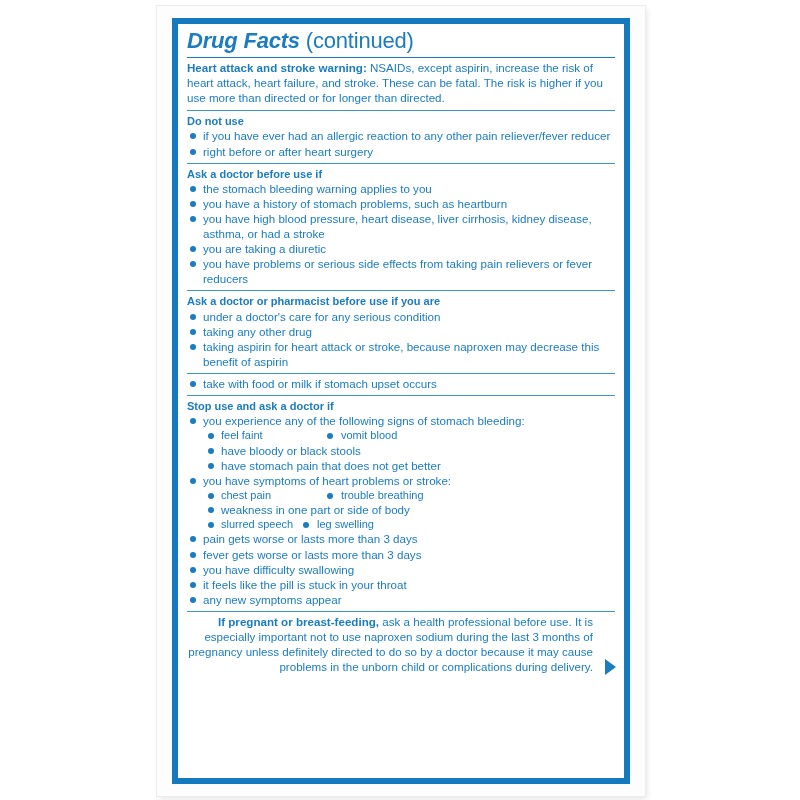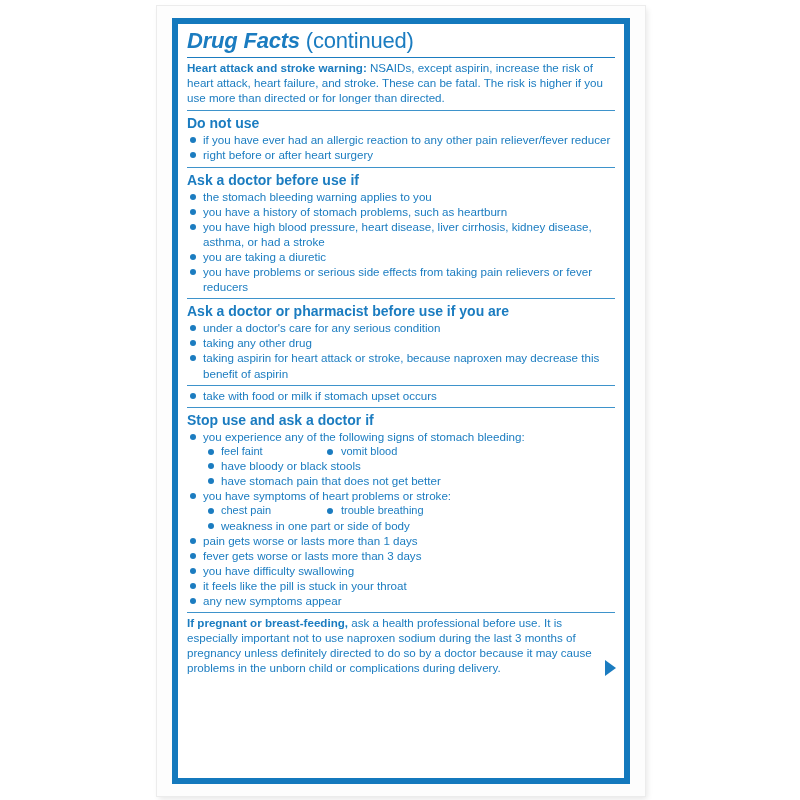--- a/index.html
+++ b/index.html
@@ -85,21 +85,21 @@
     height: 1px;
     background: #3E93CB;
     margin: 3px 0 2px 0;
   }
 
   
   .section {
     padding: 0 0 1px 0;
   }
   .sec-heading {
-    font-size: 14px;
+    font-size: 11px;
     font-weight: bold;
     color: #1B7CC0;
     line-height: 1.30;
     padding: 1px 0 0 0;
   }
   .para {
     font-size: 11.6px;
     line-height: 1.30;
     color: #1B7CC0;
     padding: 0 0 1px 0;
@@ -194,20 +194,21 @@
     right: -1px;
     bottom: 1px;
     width: 0;
     height: 0;
     border-top: 8px solid transparent;
     border-bottom: 8px solid transparent;
     border-left: 11px solid #1B7CC0;
   }
   .closing-text {
     padding-right: 22px;
+    text-align: right;
   }
 </style>
 </head>
 <body>
 
 <div id="label-page">
 
   <div id="paper-card"></div>
 
   <div id="drug-facts-panel">
@@ -288,23 +289,26 @@
         </ul>
 
         <div class="two-col">
           <span class="col-a">chest pain</span><span class="col-b">trouble breathing</span>
         </div>
 
         <ul class="blist sub">
           <li>weakness in one part or side of body</li>
         </ul>
 
-
-        <ul class="blist">
-          <li>pain gets worse or lasts more than 1 days</li>
+        <div class="two-col tight">
+          <span class="col-a">slurred speech</span><span class="col-b">leg swelling</span>
+        </div>
+
+        <ul class="blist">
+          <li>pain gets worse or lasts more than 3 days</li>
           <li>fever gets worse or lasts more than 3 days</li>
           <li>you have difficulty swallowing</li>
           <li>it feels like the pill is stuck in your throat</li>
           <li>any new symptoms appear</li>
         </ul>
       </div>
 
       <div class="rule-thin"></div>
 
       <div class="section closing-wrap">

